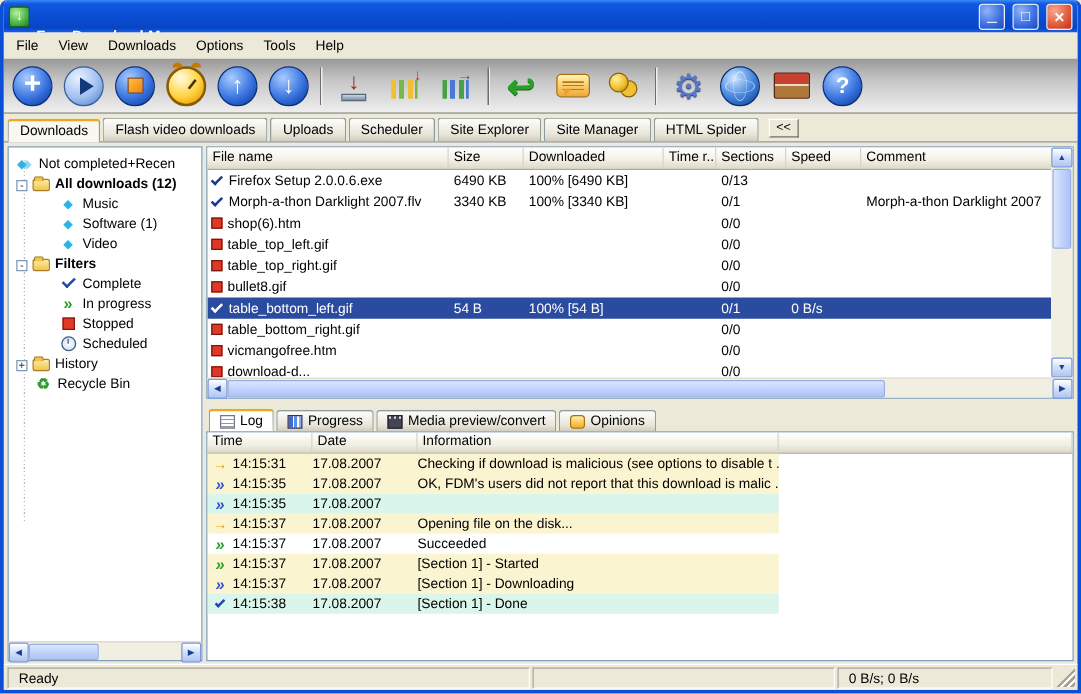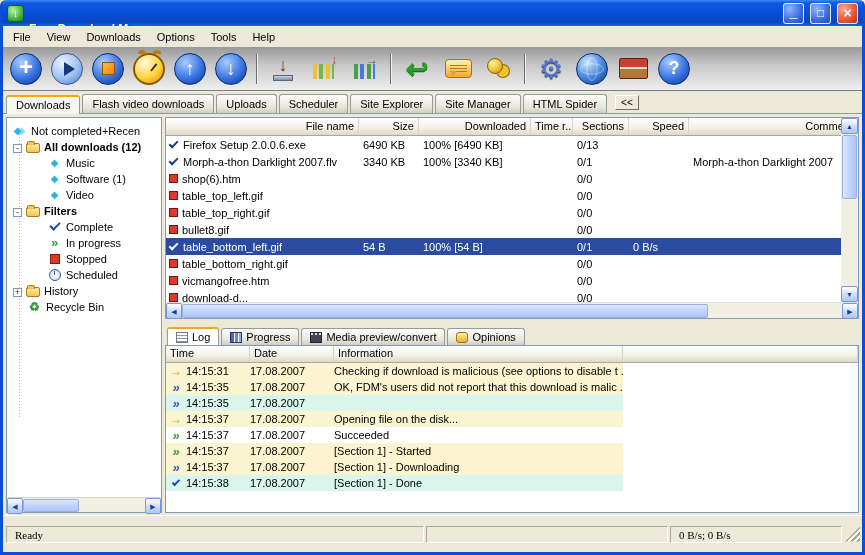--- a/index.html
+++ b/index.html
@@ -101,21 +101,21 @@
   .ti[data-icon="clock-icon"]::before{content:"";width:10px;height:10px;border-radius:50%;border:1px solid #3A5A88;background:radial-gradient(#fff,#C8D8F0);}
   .ti[data-icon="clock-icon"]::after{content:"";position:absolute;width:1px;height:4px;background:#3A5A88;top:3px;left:7px;}
   .ti[data-icon="recycle-icon"]::before{content:"♻";color:#2E9A2E;font-size:12px;font-weight:bold;}
   .mini-h{height:15px;flex:none;display:flex;background:#F0EFE2;border-top:1px solid #D8D5C8;}
 
   .content{flex:1;display:flex;flex-direction:column;min-width:0;}
 
   
   .table-block{height:202px;flex:none;position:relative;border:1px solid #7F9DB9;background:#fff;}
   .thead,.trow{display:grid;grid-template-columns:193px 60px 112px 42px 56px 60px 1fr;}
-  .thead{height:18px;background:linear-gradient(#FFFFFF,#F2F0E4 60%,#DDD9C8);border-bottom:1px solid #ACA899;text-align:right;}
+  .thead{height:18px;background:linear-gradient(#FFFFFF,#F2F0E4 60%,#DDD9C8);border-bottom:1px solid #ACA899;}
   .th{padding:2px 4px 0;border-right:1px solid #D8D5C8;white-space:nowrap;overflow:hidden;}
   .tbody{height:166px;overflow:hidden;margin-right:17px;}
   .trow{height:17px;align-items:center;}
   .trow .cell{padding:0 4px;white-space:nowrap;overflow:hidden;}
   .trow .file{display:flex;align-items:center;gap:4px;padding-left:3px;}
   .trow.sel{background:#2A4BA0;color:#fff;}
   .sico{flex:none;display:inline-block;}
   .sico[data-icon="check-icon"]{width:9px;height:5px;border-left:2px solid #18388A;border-bottom:2px solid #18388A;transform:rotate(-45deg);margin:0 1px 2px 0;}
   .sico[data-icon="check-white-icon"]{width:9px;height:5px;border-left:2px solid #FFFFFF;border-bottom:2px solid #FFFFFF;transform:rotate(-45deg);margin:0 1px 2px 0;}
   .sico[data-icon="stop-red-icon"]{width:9px;height:9px;background:#E03828;border:1px solid #7A150A;}
@@ -150,21 +150,21 @@
   .lrow[data-bg="cyan"]{background:#D9F5EC;}
   .lrow[data-bg="white"]{background:#FFFFFF;}
   .lrow span{white-space:nowrap;overflow:hidden;}
   .lico{justify-self:center;display:inline-block;}
   .lico[data-icon="arrow-yellow-icon"]::before{content:"→";color:#E8A010;font-weight:bold;font-size:12px;}
   .lico[data-icon="chevrons-blue-icon"]::before{content:"»";color:#3355CC;font-weight:bold;font-size:13px;}
   .lico[data-icon="chevrons-green-icon"]::before{content:"»";color:#2FA028;font-weight:bold;font-size:13px;}
   .lico[data-icon="check-blue-icon"]{width:8px;height:4px;border-left:2px solid #2048A8;border-bottom:2px solid #2048A8;transform:rotate(-45deg);margin-bottom:2px;}
 
   
-  .statusbar{height:37px;flex:none;display:flex;align-items:center;background:#ECE9D8;border-top:1px solid #FFFFFF;padding:0 2px;font-family:Liberation Serif, serif;}
+  .statusbar{height:21px;flex:none;display:flex;align-items:center;background:#ECE9D8;border-top:1px solid #FFFFFF;padding:0 2px;}
   .sp{height:17px;padding:2px 8px 0;margin:0 1px;border:1px solid;border-color:#ACA899 #FFFFFF #FFFFFF #ACA899;white-space:nowrap;overflow:hidden;}
   .sp-ready{flex:0 0 418px;}
   .sp-size{flex:0 0 128px;text-align:center;}
   .sp-mid{flex:1;}
   .sp-speed{flex:0 0 172px;}
   .grip{width:15px;height:15px;margin-left:2px;clip-path:polygon(100% 0,100% 100%,0 100%);
     background:repeating-linear-gradient(135deg,#FFFFFF 0 2px,#A8A490 2px 4px);}
 </style>
 </head>
 <body>

